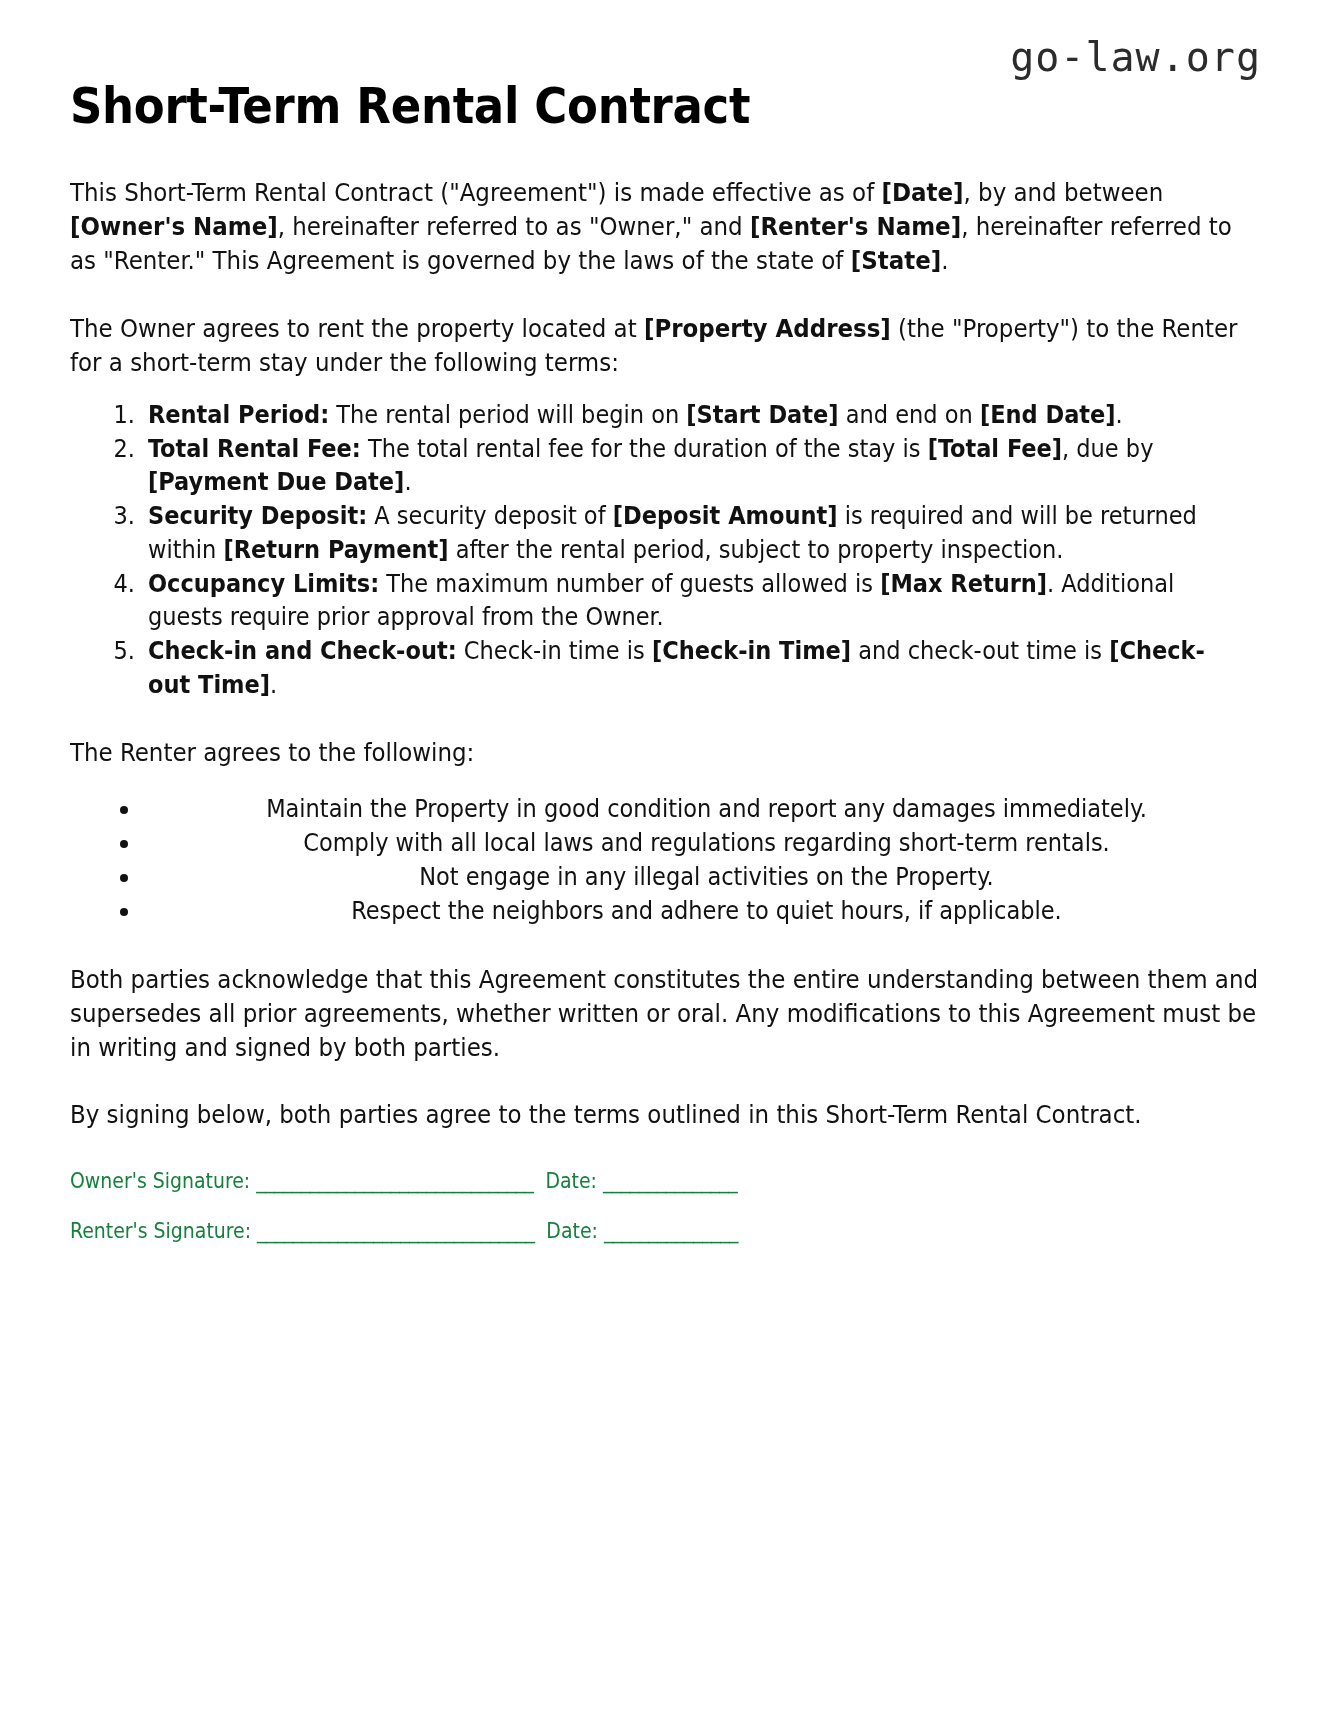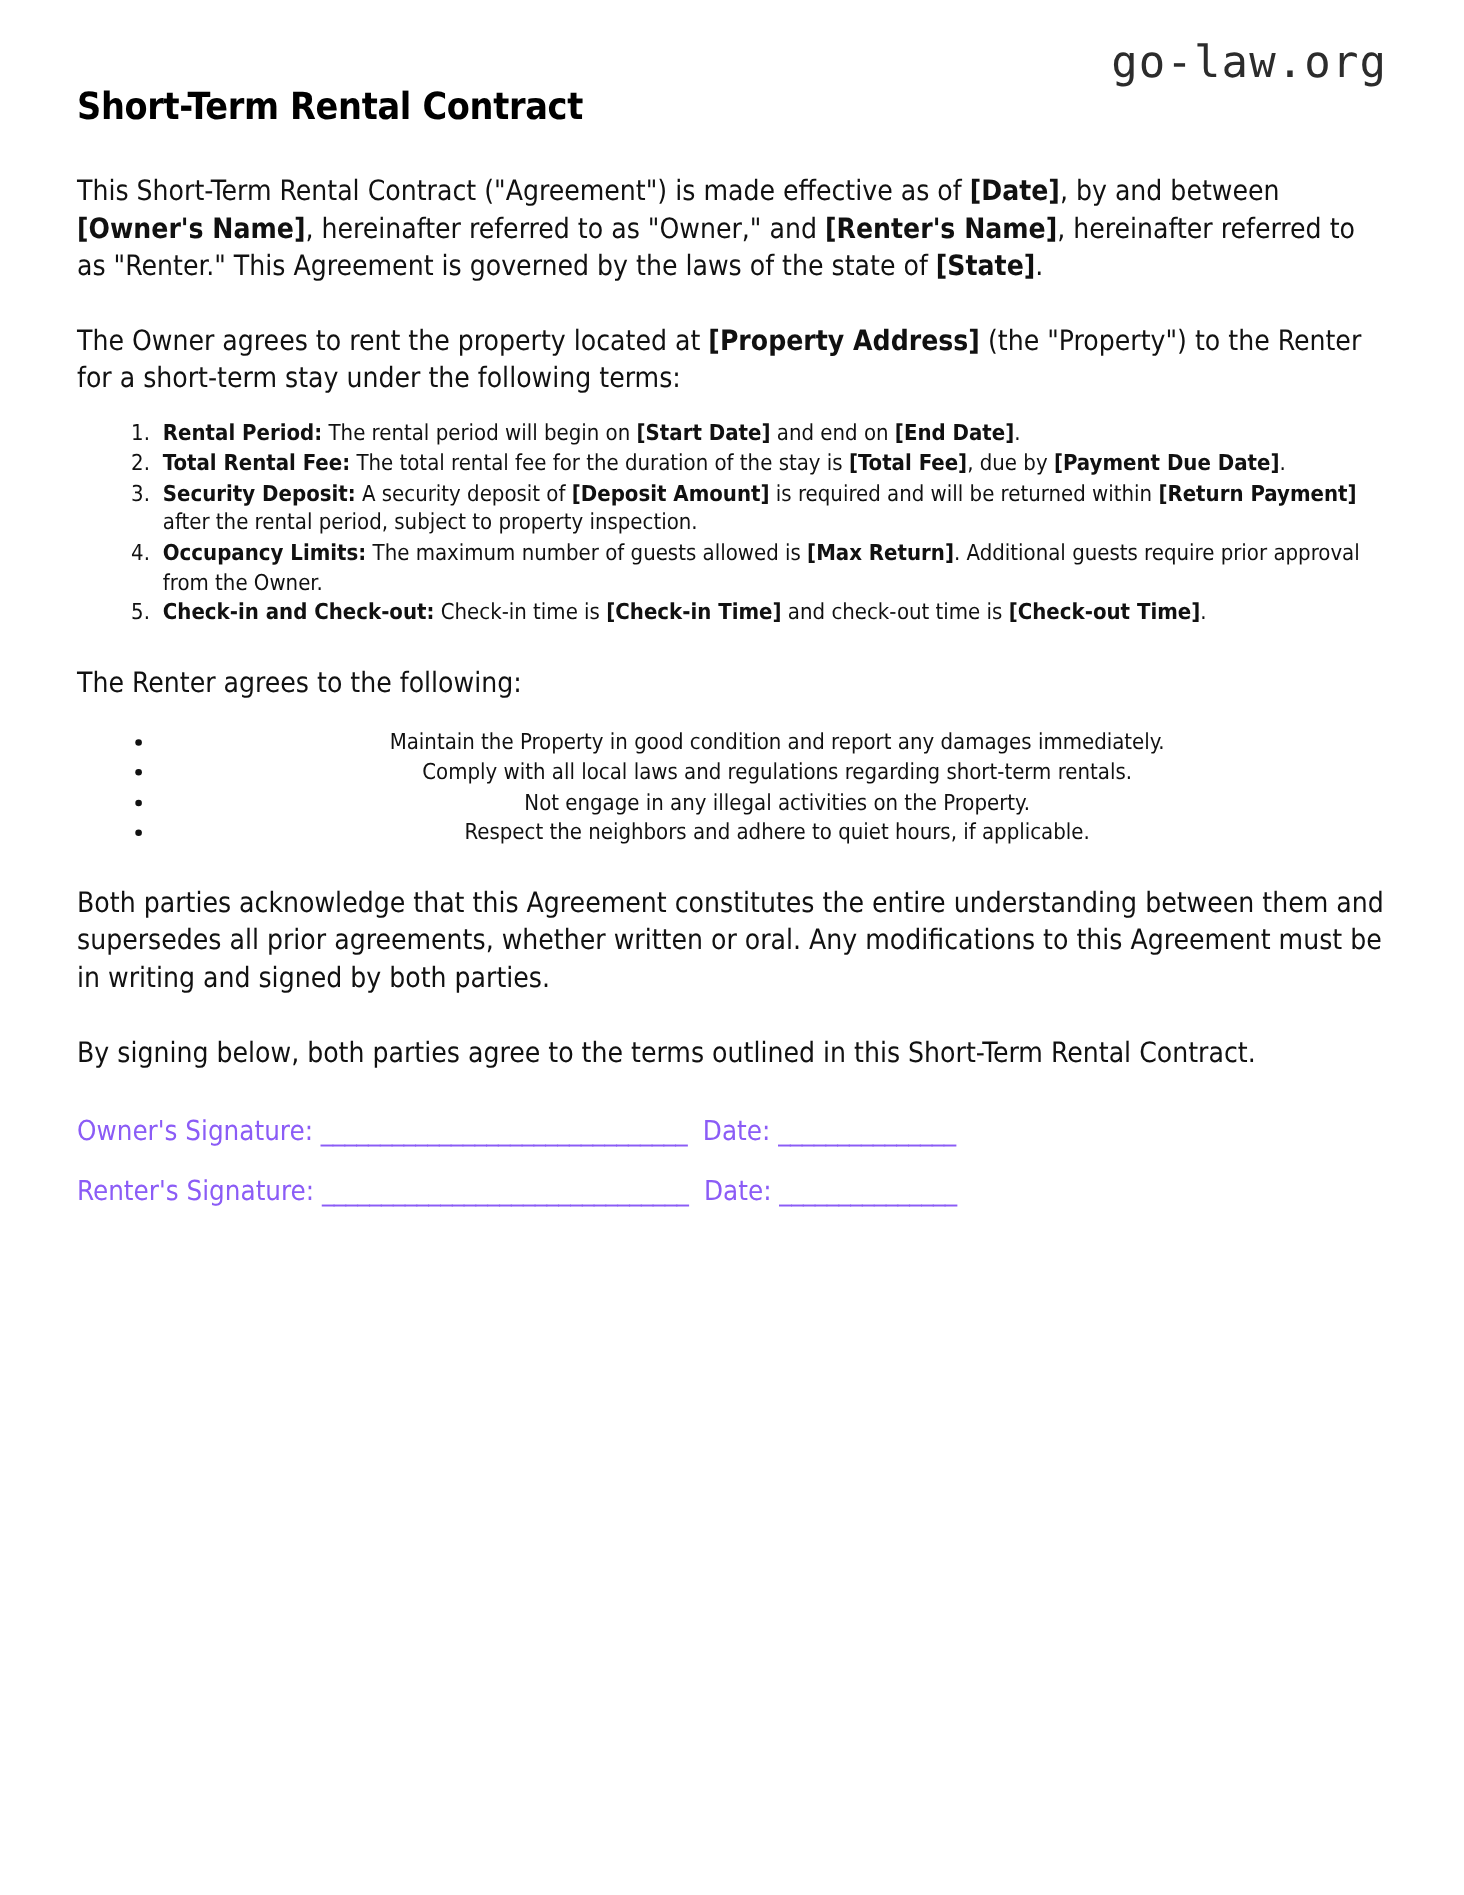--- a/index.html
+++ b/index.html
@@ -31,65 +31,65 @@
     font-family: "DejaVu Sans Mono", "Liberation Mono", monospace;
     font-size: 40px;
     letter-spacing: 1px;
     color: #2c2c2c;
     white-space: nowrap;
     line-height: 1;
   }
   h1.doc-title {
     margin: 0;
     padding-top: 78px;
-    font-size: 34px;
+    font-size: 50px;
     font-weight: bold;
     letter-spacing: -0.3px;
     line-height: 1.12;
     color: #000;
   }
   p.para {
     margin: 0;
     padding-top: 34px;
     font-size: 25.5px;
     line-height: 1.33;
     color: #111;
   }
   p.para.first { padding-top: 42px; }
   ol.terms, ul.obligations {
     margin: 0;
     padding-top: 18px;
     padding-bottom: 0;
     padding-right: 0;
-    font-size: 20px;
+    font-size: 25px;
     line-height: 1.33;
     color: #111;
   }
   ol.terms {
     padding-left: 72px;
     padding-right: 18px;
   }
   ul.obligations {
     padding-left: 72px;
     padding-top: 22px;
   }
   ol.terms li, ul.obligations li {
     margin: 0 0 1px 0;
     padding-left: 6px;
   }
   ul.obligations li { padding-left: 10px; }
   ul.obligations { list-style-type: disc; text-align: center; }
   b, strong { font-weight: bold; }
   .sig-block { padding-top: 36px; }
   .sig-line {
-    font-size: 25px;
+    font-size: 21px;
     line-height: 1.33;
     padding-top: 22px;
     white-space: pre;
-    color: #8b5cf6;
+    color: #15803d;
   }
   .sig-line:first-child { padding-top: 0; }
   .rule { letter-spacing: -0.5px; }
 </style>
 </head>
 <body>
 
 <div class="page">
 
   <div class="watermark">go-law.org</div>

